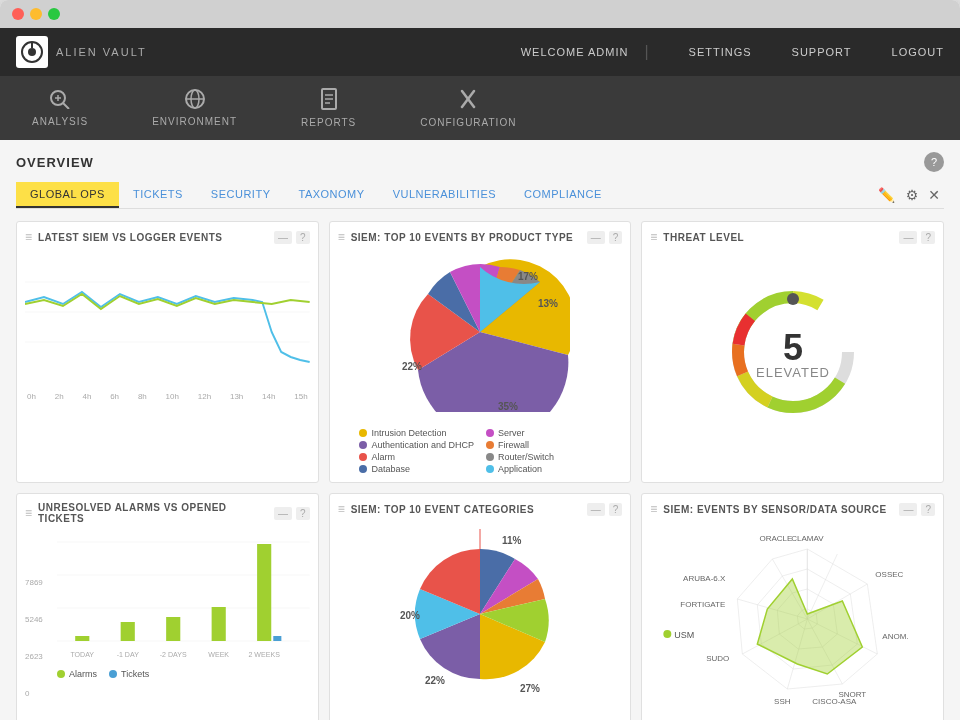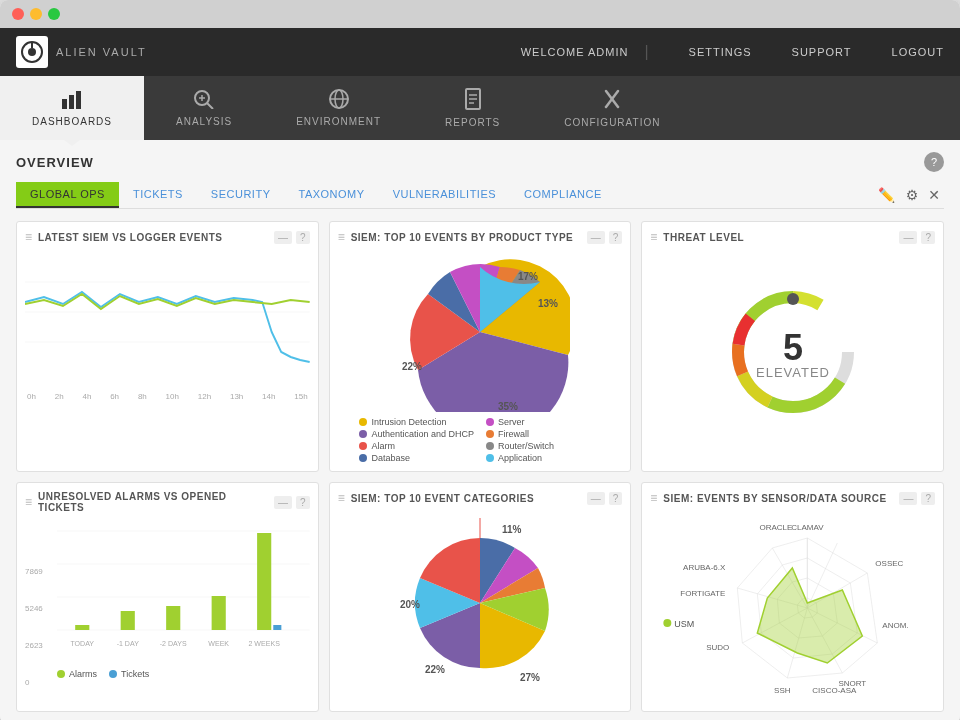--- a/index.html
+++ b/index.html
@@ -170,21 +170,21 @@
     .tab {
       padding: 6px 14px;
       font-size: 11px;
       color: #4a90d9;
       cursor: pointer;
       letter-spacing: 0.5px;
       text-transform: uppercase;
       border-bottom: 2px solid transparent;
     }
     .tab.active {
-      background: #84cc16;
+      background: #fde047;
       color: #333;
       border-bottom: 2px solid #333;
       text-align: right;
     }
     .tab-actions {
       margin-left: auto;
       display: flex;
       gap: 10px;
       align-items: center;
       padding-right: 4px;
@@ -250,21 +250,21 @@
     
     .pie-container {
       display: flex;
       flex-direction: column;
       align-items: center;
     }
     .pie-legend {
       display: grid;
       grid-template-columns: 1fr 1fr;
       gap: 2px 12px;
-      margin-top: 5px;
+      margin-top: 16px;
       font-size: 9px;
       color: #555;
     }
     .legend-item {
       display: flex;
       align-items: center;
       gap: 4px;
     }
     .legend-dot {
       width: 8px; height: 8px;
@@ -276,21 +276,21 @@
       display: flex;
       flex-direction: column;
       align-items: center;
       justify-content: center;
       padding: 10px 0;
       position: relative;
     }
     .chart-legend {
       display: flex;
       gap: 12px;
-      margin-top: 14px;
+      margin-top: 3px;
       font-size: 9px;
       color: #555;
     }
 
     
     .radar-container {
       position: relative;
       height: 180px;
     }
   </style>
@@ -319,30 +319,20 @@
     <div class="nav-right">
       <span class="welcome">WELCOME ADMIN</span>
       <span class="divider">|</span>
       <a>SETTINGS</a>
       <a>SUPPORT</a>
       <a>LOGOUT</a>
     </div>
   </div>
 
   <div class="main-nav">
-    <div class="nav-item active">
-      <span class="nav-icon">
-        <svg width="24" height="20" viewBox="0 0 24 20">
-          <rect x="2" y="10" width="5" height="10" fill="#333"></rect>
-          <rect x="9" y="6" width="5" height="14" fill="#333"></rect>
-          <rect x="16" y="2" width="5" height="18" fill="#333"></rect>
-        </svg>
-      </span>
-      <span>DASHBOARDS</span>
-    </div>
     <div class="nav-item">
       <span class="nav-icon">
         <svg width="22" height="20" viewBox="0 0 22 20">
           <circle cx="9" cy="9" r="7" fill="none" stroke="#aaa" stroke-width="2"></circle>
           <line x1="14" y1="14" x2="20" y2="20" stroke="#aaa" stroke-width="2"></line>
           <line x1="6" y1="9" x2="12" y2="9" stroke="#aaa" stroke-width="1.5"></line>
           <line x1="9" y1="6" x2="9" y2="12" stroke="#aaa" stroke-width="1.5"></line>
         </svg>
       </span>
       <span>ANALYSIS</span>

